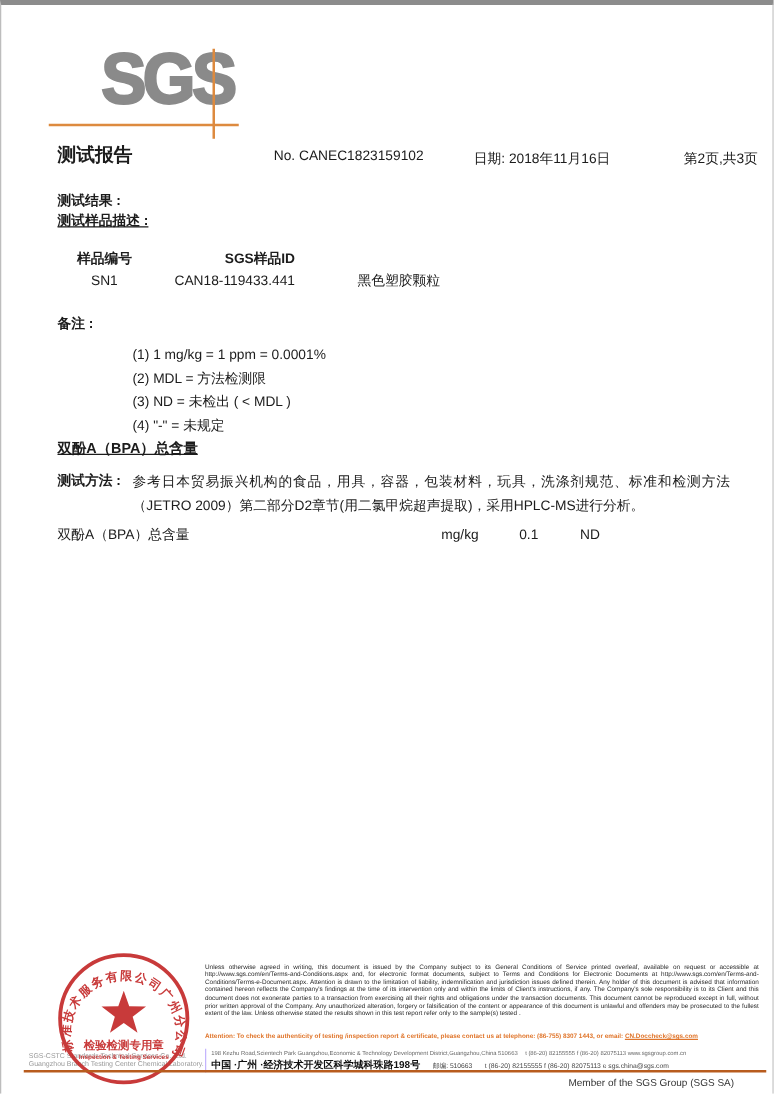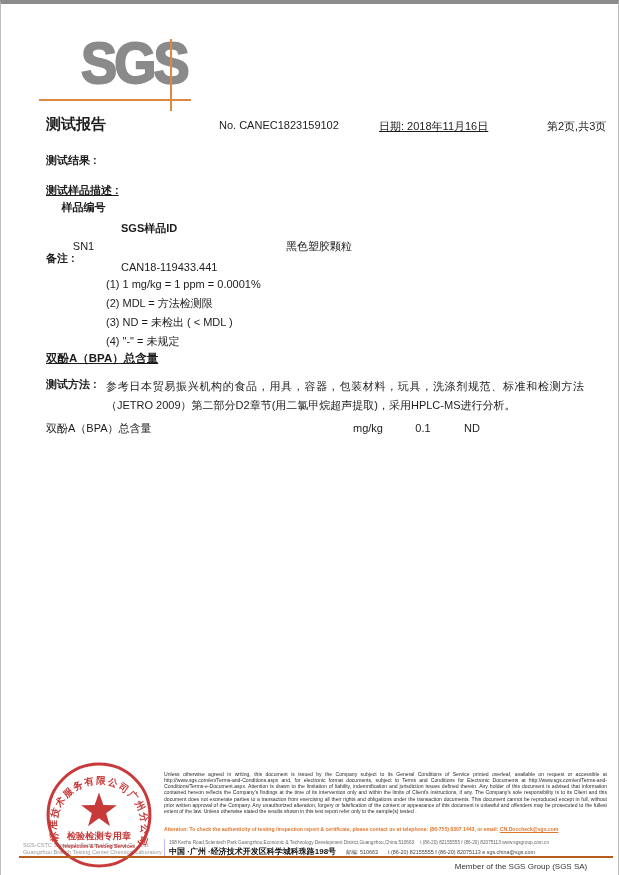--- a/index.html
+++ b/index.html
@@ -15,30 +15,30 @@
     position:absolute; left:80px; top:26px;
     font-size:57px; font-weight:bold; color:#8a8a8a; letter-spacing:-3px;
     transform:scaleX(0.95); transform-origin:left top;
     -webkit-text-stroke:2px #8a8a8a;
   }
   .logo-hline { position:absolute; left:38px; top:95px; width:152px; height:2px; background:#dd8a3f; }
   .logo-vline { position:absolute; left:169px; top:35px; width:2px; height:72px; background:#dd8a3f; }
   
   .report-title { position:absolute; left:45px; top:111px; font-size:15px; font-weight:bold; }
   .report-no   { position:absolute; left:218px; top:115px; font-size:11px; }
-  .report-date { position:absolute; left:378px; top:115px; font-size:11px;text-decoration:underline; }
+  .report-date { position:absolute; left:378px; top:115px; font-size:11px; }
   .report-page { position:absolute; left:520px; top:115px; font-size:11px;margin-left:26px; }
   
   .lbl { font-weight:bold; font-size:11px; }
   .results-label   { position:absolute; left:45px; top:149px; }
-  .sampledesc-label{ position:absolute; left:45px; top:179px; text-decoration:underline;text-align:right; }
+  .sampledesc-label{ position:absolute; left:45px; top:165px; text-decoration:underline;text-align:right; }
   .sample-table { position:absolute; left:45px; top:194px; font-size:11px; }
   .sample-table .row { display:grid; grid-template-columns:75px 115px 160px; line-height:18px; }
   .sample-table .c1 { text-align:center; }
-  .sample-table .c2 { text-align:left;margin-top:21px; }
+  .sample-table .c2 { text-align:right; }
   .sample-table .c3 { text-align:left; padding-left:50px; white-space:nowrap; }
   .sample-table .head { font-weight:bold; }
   .remarks-label { position:absolute; left:45px; top:247px; }
   .remarks { position:absolute; left:105px; top:259px; font-size:11px; list-style:none;margin-top:12px; }
   .remarks li { line-height:19px; }
   .bpa-title { position:absolute; left:45px; top:347px; font-size:11.5px; font-weight:bold; text-decoration:underline; }
   .method-label { position:absolute; left:45px; top:373px; }
   .method-text  { position:absolute; left:105px; top:373px; width:478px; font-size:11px; line-height:19px; text-align:justify; }
   .result-table { position:absolute; left:45px; top:415px; font-size:11px; }
   .result-table .row { display:grid; grid-template-columns:292px 60px 50px 48px; line-height:18px; }

